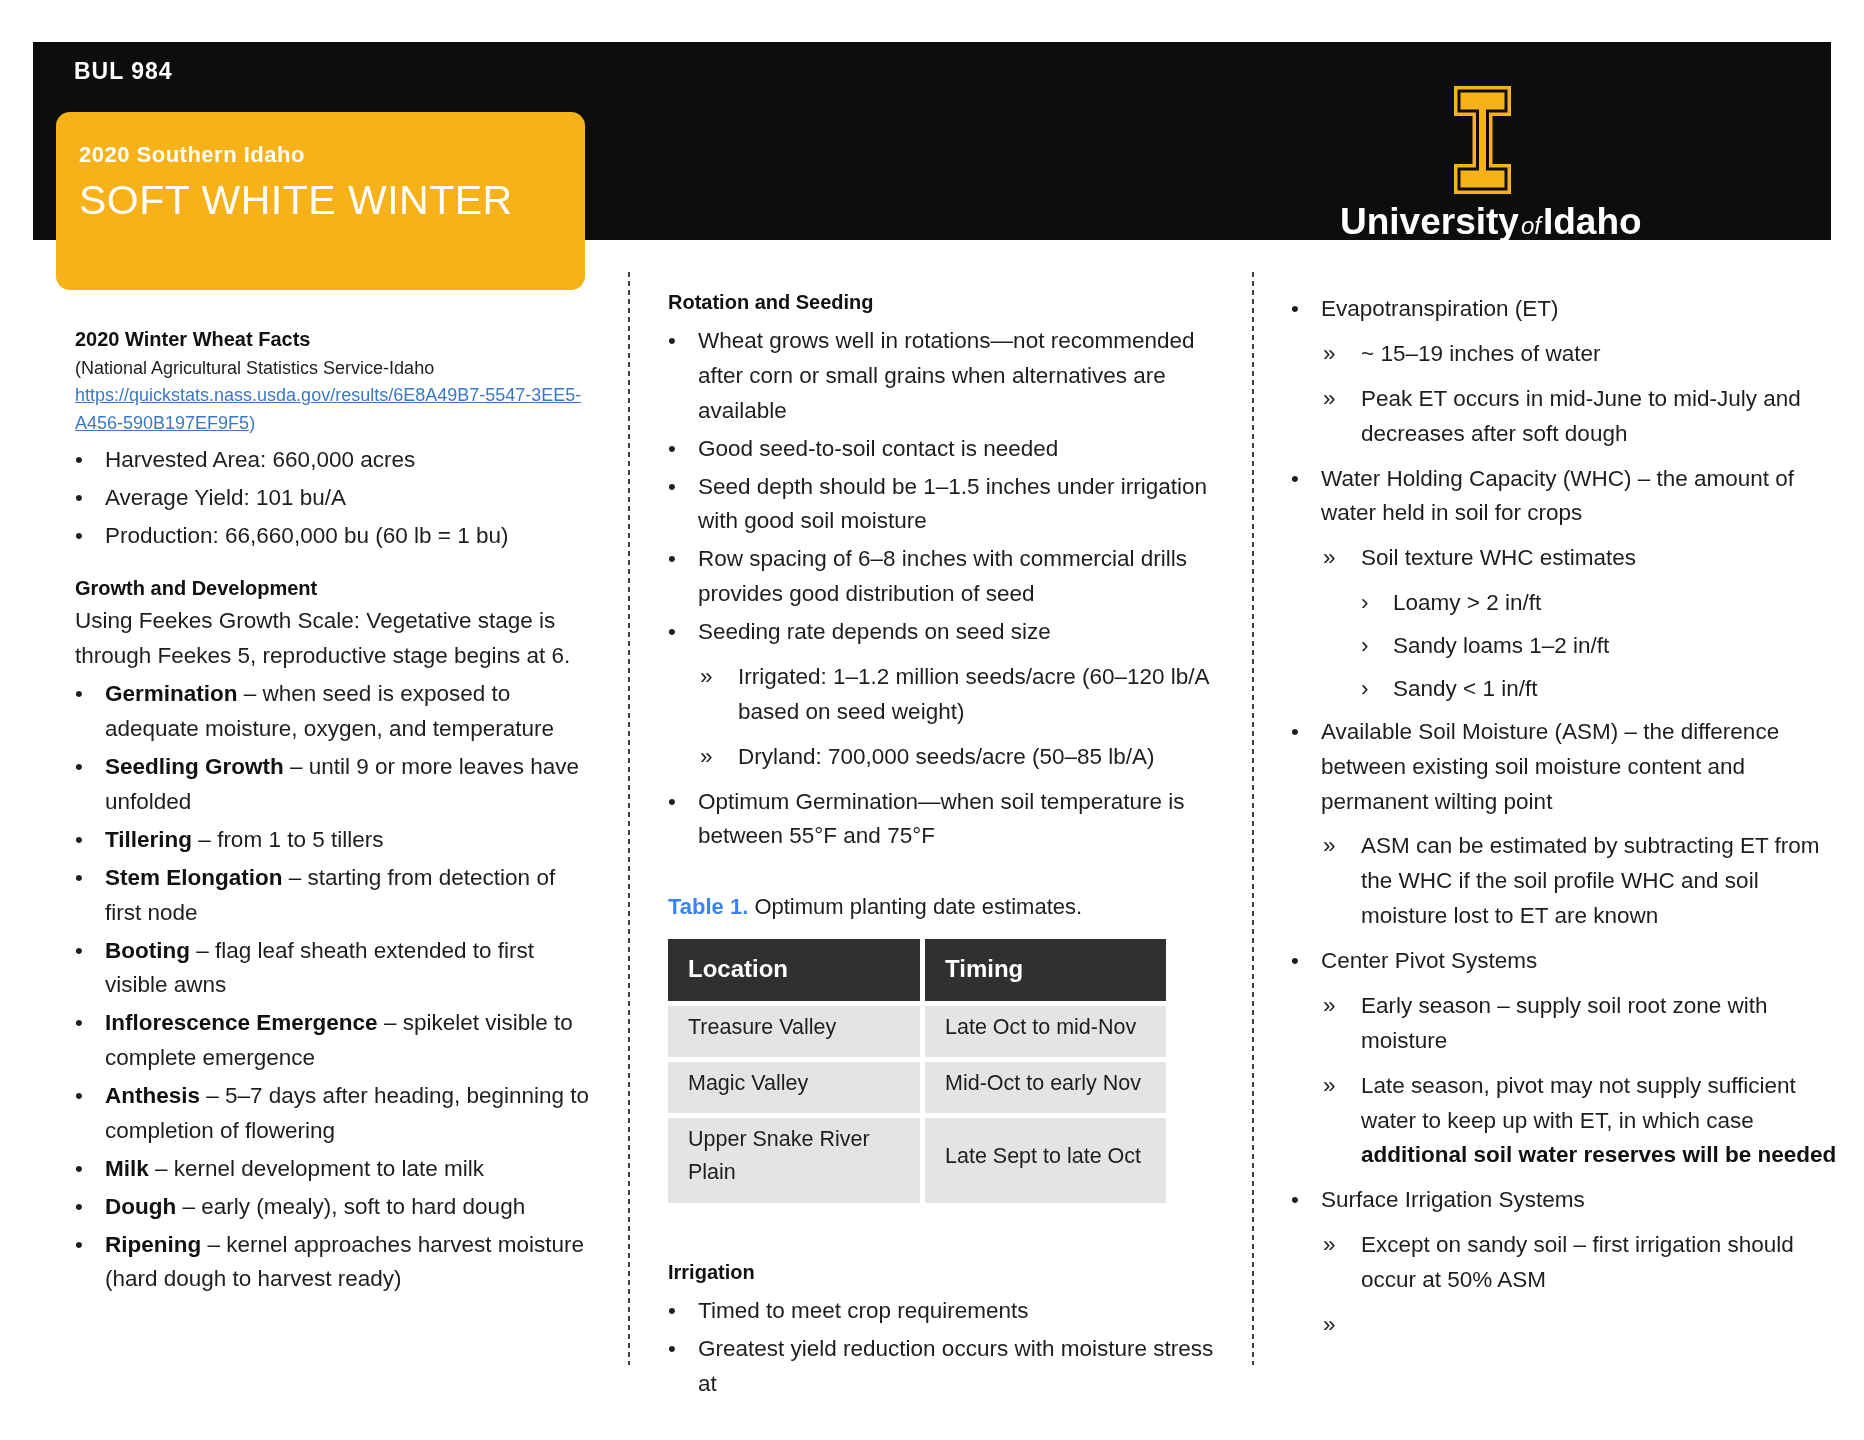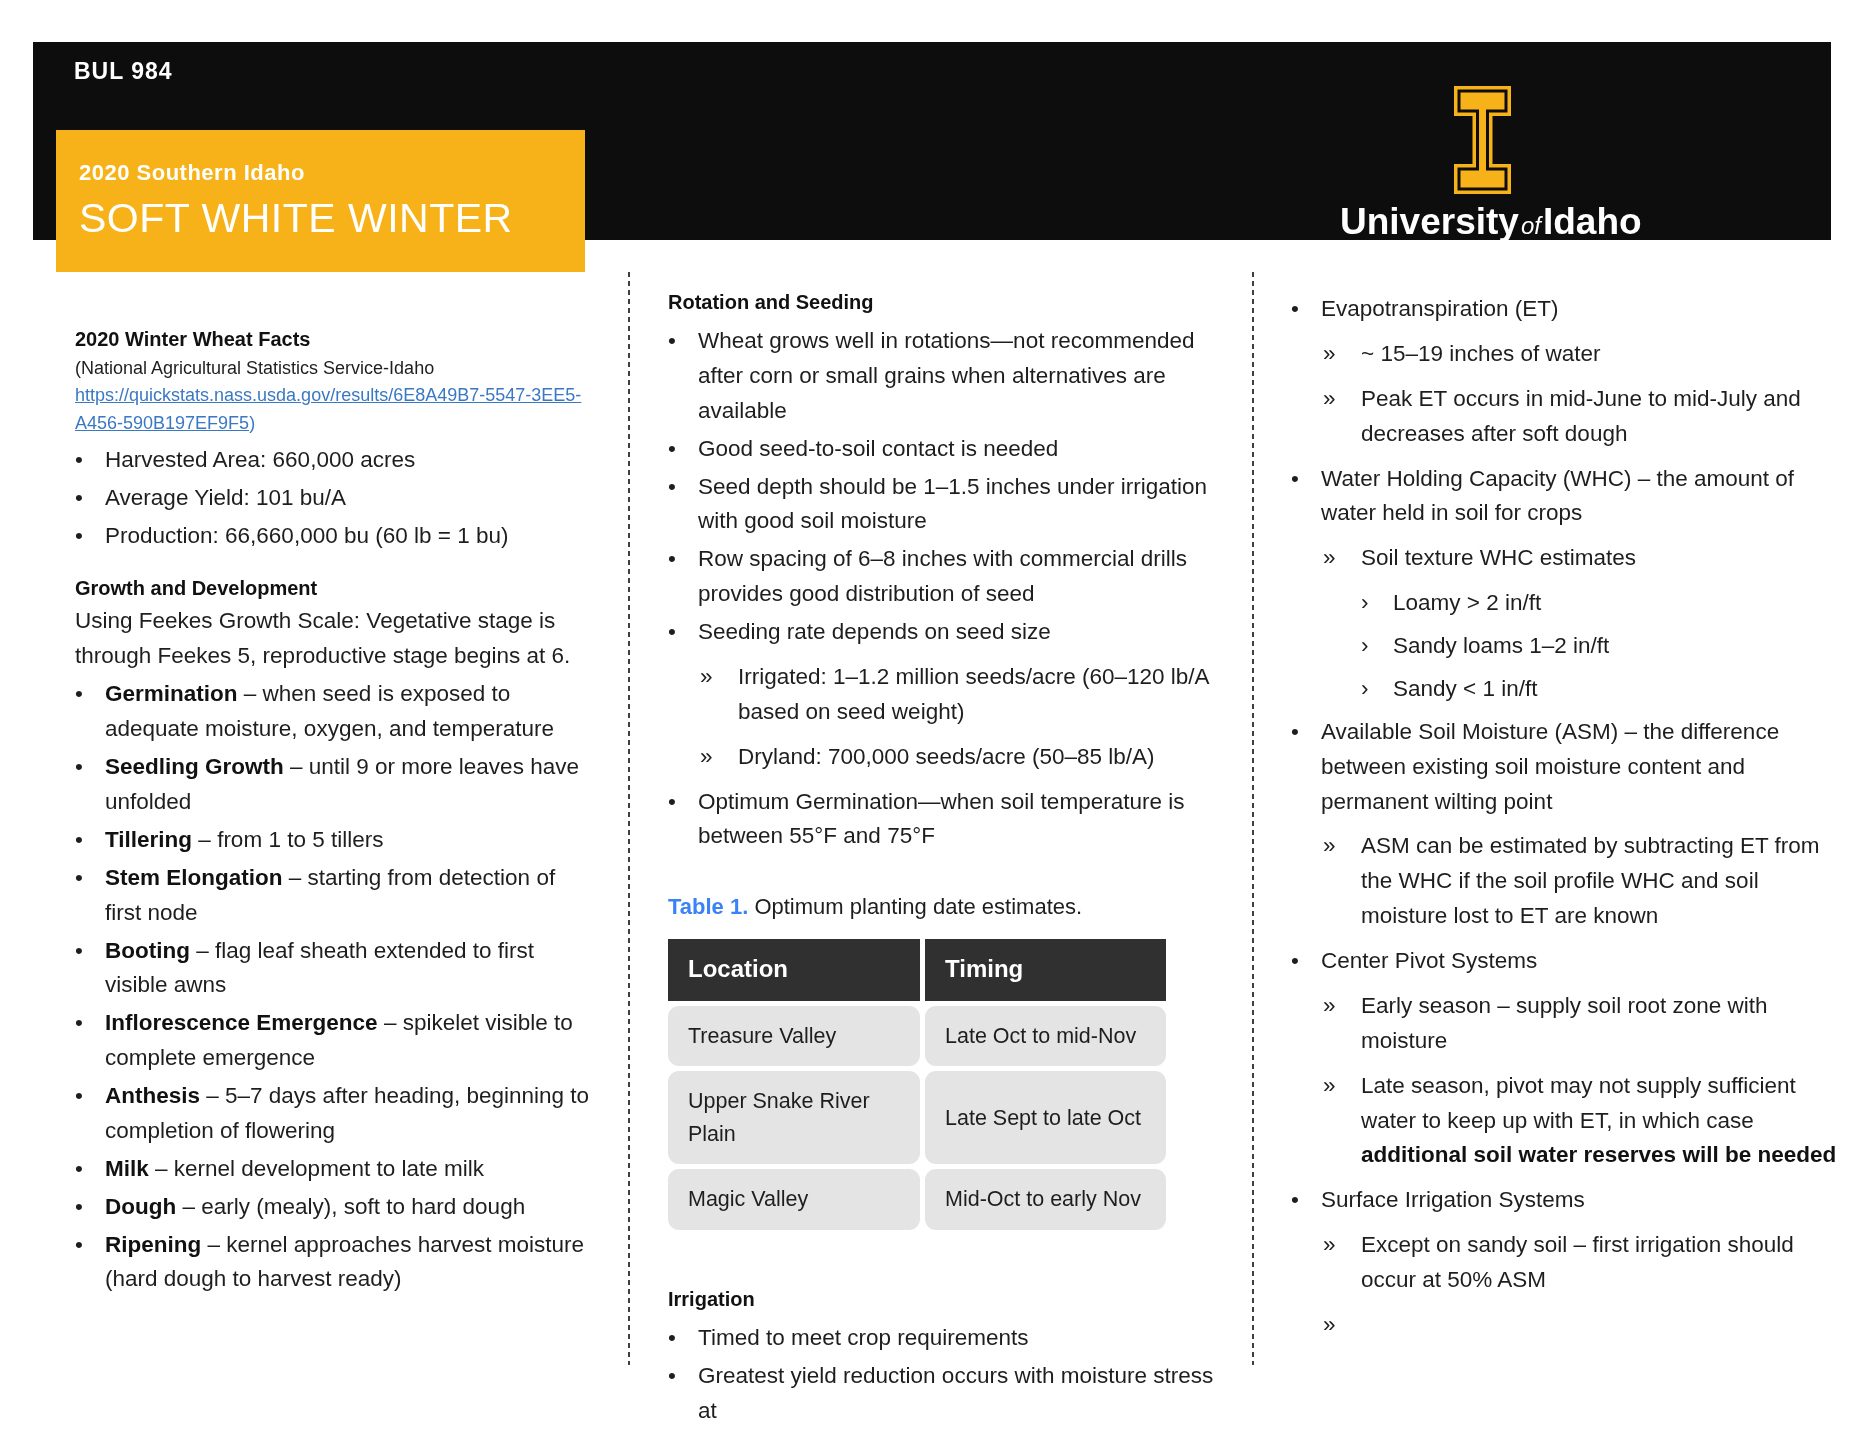--- a/index.html
+++ b/index.html
@@ -11,21 +11,21 @@
     --text:#1E1E1E;
   }
   *{box-sizing:border-box;margin:0;padding:0;}
   html,body{background:#fff;}
   body{font-family:"Liberation Sans","DejaVu Sans",sans-serif;color:var(--text);}
   .page{position:relative;width:1864px;height:1440px;background:#fff;overflow:hidden;}
 
   
   .black-bar{position:absolute;left:33px;top:42px;width:1798px;height:198px;background:var(--bar);}
   .bul-id{position:absolute;left:74px;top:58px;color:#fff;font-size:23px;font-weight:bold;letter-spacing:1px;z-index:3;}
-  .gold-box{position:absolute;left:56px;top:130px;width:529px;height:142px;background:var(--gold);z-index:2;padding:30px 0 0 23px;}
+  .gold-box{position:absolute;left:56px;top:112px;width:529px;height:178px;background:var(--gold);z-index:2;padding:30px 0 0 23px;border-radius:14px;}
   .kicker{color:#fff;font-size:22px;font-weight:bold;letter-spacing:0.5px;margin-bottom:8px;}
   .banner-title{color:#fff;font-size:41px;line-height:1.18;letter-spacing:0.5px;font-weight:400;white-space:nowrap;}
   .banner-title .bold{font-weight:bold;}
 
   .logo{position:absolute;left:1323px;top:86px;display:flex;align-items:center;z-index:3;flex-direction:column;}
   .logo-i{width:57px;height:108px;flex:0 0 auto;}
   .logo-text{margin-left:17px;color:#fff;margin-top:8px;}
   .logo-line1{font-size:37px;font-weight:bold;line-height:1.1;white-space:nowrap;}
   .logo-line1 .of{font-size:24px;font-weight:400;font-style:italic;padding:0 2px;}
   .logo-line2{font-size:31px;font-weight:400;line-height:1.15;}
@@ -62,21 +62,21 @@
 
   .growth-intro{margin-bottom:4px;}
 
   
   .table-block{margin-top:36px;}
   .table-caption{font-size:22px;margin-bottom:10px;}
   .table-caption strong{color:#3b82f6;}
   table{border-collapse:separate;border-spacing:5px;margin-left:-5px;}
   th{background:var(--th-bg);color:#fff;font-size:24px;font-weight:bold;text-align:left;
      padding:11px 20px 13px 20px;}
-  td{background:var(--td-bg);font-size:21.5px;padding:14px 20px 13px 20px;border-radius:11px;}
+  td{background:var(--td-bg);font-size:21.5px;padding:5px 20px 13px 20px;}
   th.c-location,td.c-location{width:252px;}
   th.c-timing,td.c-timing{width:241px;}
 </style>
 </head>
 <body>
 
 <div class="page">
 
   <div class="black-bar"></div>
   <div class="bul-id">BUL 984</div>
@@ -147,26 +147,26 @@
           <th class="c-location">Location</th>
           <th class="c-timing">Timing</th>
         </tr>
           </thead>
         <tbody id="table-body">
             <tr>
               <td class="c-location">Treasure Valley</td>
               <td class="c-timing">Late Oct to mid-Nov</td>
             </tr>
             <tr>
+              <td class="c-location">Magic Valley</td>
+              <td class="c-timing">Mid-Oct to early Nov</td>
+            </tr>
+            <tr>
               <td class="c-location">Upper Snake River Plain</td>
               <td class="c-timing">Late Sept to late Oct</td>
-            </tr>
-            <tr>
-              <td class="c-location">Magic Valley</td>
-              <td class="c-timing">Mid-Oct to early Nov</td>
             </tr>
           </tbody>
       </table>
     </div>
 
     <h2 class="irrigation-h">Irrigation</h2>
     <ul id="irrigation-list">
         <li class="l1"><span class="marker">•</span><span>Timed to meet crop requirements</span></li>
         <li class="l1"><span class="marker">•</span><span>Greatest yield reduction occurs with moisture stress at</span></li>
       </ul>

